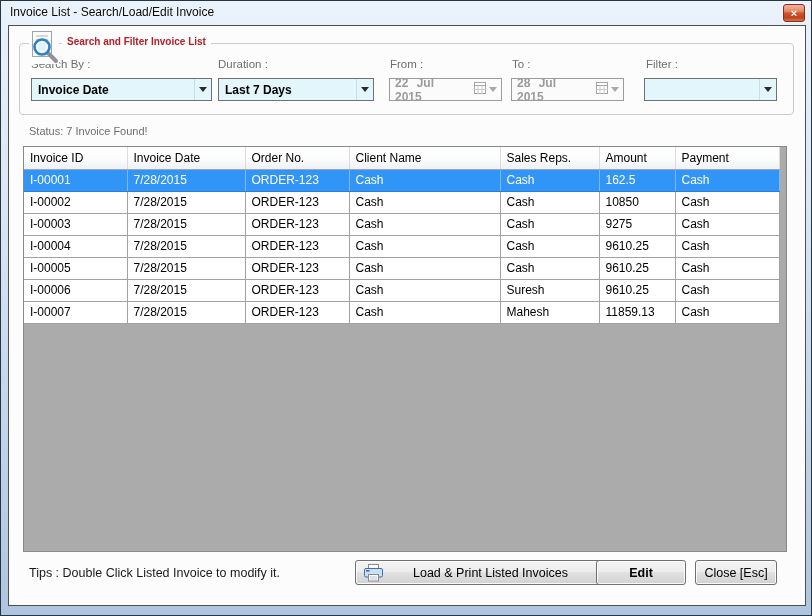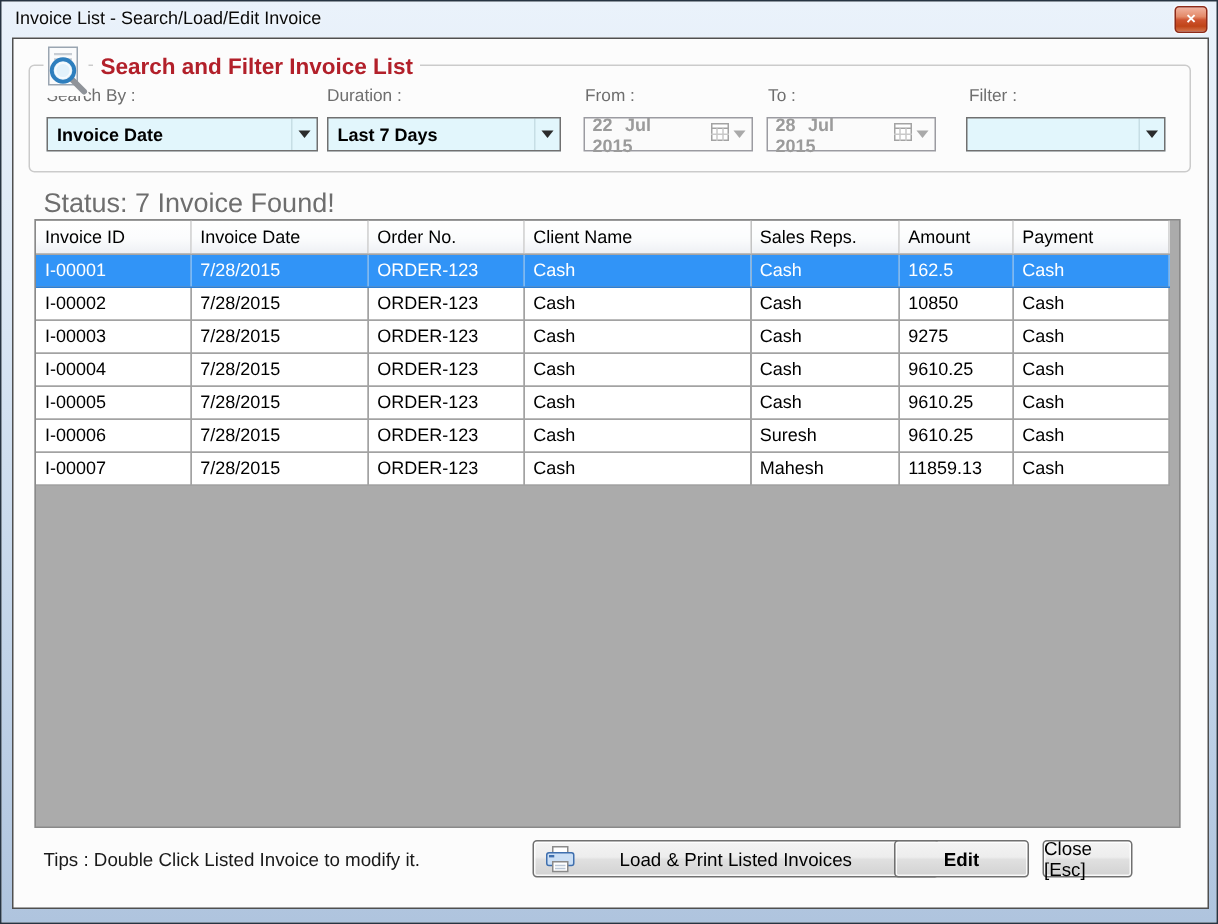--- a/index.html
+++ b/index.html
@@ -26,35 +26,35 @@
     background:#FCFCFC; border:1px solid #4F4F4F;
   }
   
   .group-box {
     position:absolute; left:10px; top:17px; width:775px; height:72px;
     border:1px solid #CBCBCB; border-radius:4px;
   }
   .group-icon { position:absolute; left:20px; top:4px; width:30px; height:34px;
     background:#FCFCFC; z-index:3; }
   .group-title { position:absolute; left:53px; top:10px; z-index:3;
-    color:#B2202A; font-weight:bold; font-size:15px; background:#FCFCFC; padding:0 5px; }
+    color:#B2202A; font-weight:bold; font-size:10px; background:#FCFCFC; padding:0 5px; }
   .field-label { position:absolute; top:32px; font-size:11.5px; color:#6E6E6E; white-space:nowrap; }
   .field { position:absolute; top:52px; height:23px; border:1px solid #707070;
     display:flex; align-items:center; font-size:12px; }
   .combo { background:#E2F6FC; font-weight:bold; color:#000; padding-left:6px; }
   .combo .arrow-zone { margin-left:auto; width:17px; height:100%; display:flex;
     align-items:center; justify-content:center; border-left:1px solid rgba(120,150,160,.25); }
   .tri-down { width:0; height:0; border-left:4px solid transparent;
     border-right:4px solid transparent; border-top:5px solid #2b2b2b; }
   .datepick { background:#FBFBFB; border-color:#9B9BA1; color:#9B9B9B; padding-left:5px;
     font-weight:bold; word-spacing:5px;gap:23px; }
   .datepick .dp-icons { margin-left:auto; display:flex; align-items:center; gap:3px; padding-right:4px; }
   .datepick .tri-down { border-top-color:#A9A9A9; }
   
-  .status-text { position:absolute; left:20px; top:99px; font-size:18px; color:#6E6E6E; }
+  .status-text { position:absolute; left:20px; top:99px; font-size:11px; color:#6E6E6E; }
   
   .grid-wrap { position:absolute; left:14px; top:120px; width:764px; height:406px;
     background:#ABABAB; border:1px solid #898989; overflow:hidden; }
   table.grid { border-collapse:collapse; table-layout:fixed; width:755px; }
   table.grid col.c0{width:103px} table.grid col.c1{width:118px} table.grid col.c2{width:104px}
   table.grid col.c3{width:151px} table.grid col.c4{width:99px}  table.grid col.c5{width:76px}
   table.grid col.c6{width:104px}
   table.grid th {
     height:22px; padding:0 6px; text-align:left; font-size:12px; font-weight:normal; color:#000;
     background:linear-gradient(180deg,#FFFFFF 0%,#FBFCFD 55%,#EEF0F4 100%);
@@ -75,21 +75,21 @@
     position:absolute; top:534px; height:25px;
     border:1px solid #707070; border-radius:3px;
     background:linear-gradient(180deg,#F4F4F4 0%,#EDEDED 45%,#E0E0E0 52%,#D2D2D2 100%);
     box-shadow:inset 0 0 0 1px rgba(255,255,255,.85);
     display:flex; align-items:center; justify-content:center;
     font-size:12.5px; color:#000; cursor:default;
   }
   .btn-load { left:346px; width:271px; }
   .btn-load .printer-icon { position:absolute; left:7px; top:3px; }
   .btn-edit { left:587px; width:90px;font-weight:bold; }
-  .btn-close { left:686px; width:60px; }
+  .btn-close { left:686px; width:82px; }
 </style>
 </head>
 <body>
 
 <div class="window">
   <div class="titlebar">
     <div class="title-text">Invoice List - Search/Load/Edit Invoice</div>
     <div class="close-btn">×</div>
   </div>
 

